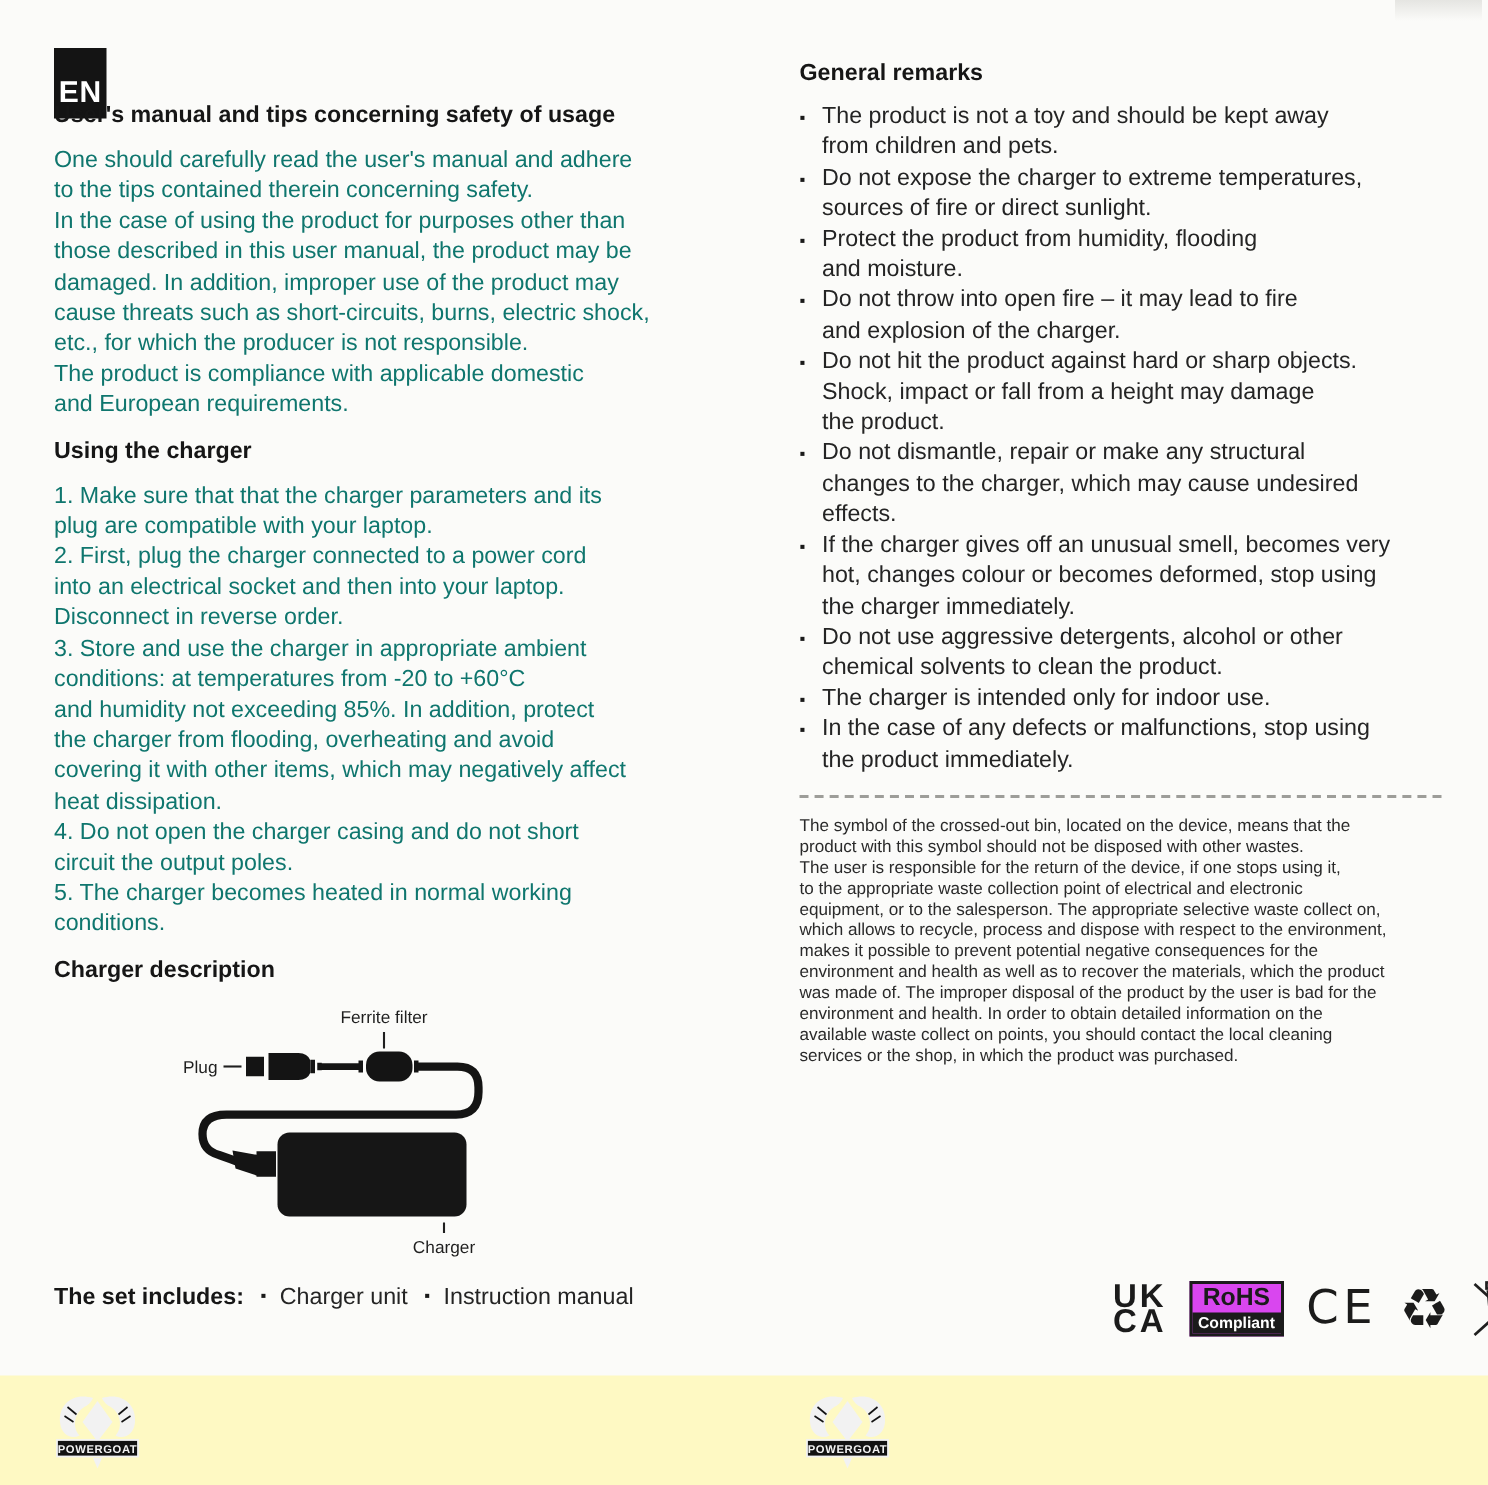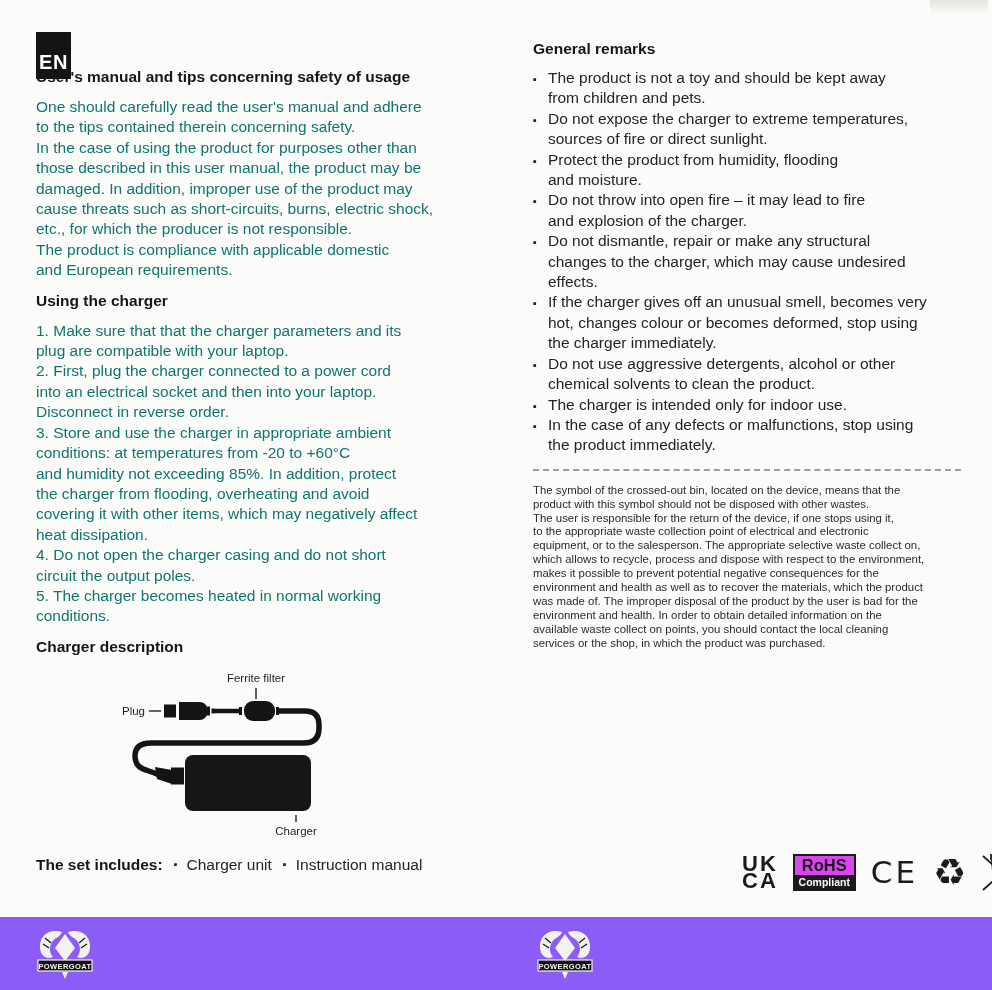--- a/index.html
+++ b/index.html
@@ -43,21 +43,21 @@
   
   .marks-row { position:absolute; left:702px; top:846px; height:52px; display:flex; align-items:center; gap:15px; }
   .ukca { font-weight:700; font-size:22px; line-height:17.5px; letter-spacing:2px; color:#1b1b1b; text-align:center;margin-left:40px; }
   .rohs { width:63px; border:2.5px solid #1b1b1b; background:#d946ef; text-align:center; }
   .rohs .top { font-size:16.5px; font-weight:700; color:#1b1b1b; padding:0 2px; line-height:19px; }
   .rohs .bottom { background:#1b1b1b; color:#fff; font-size:10.5px; font-weight:600; line-height:14px; }
   .ce { font-family:"DejaVu Sans", sans-serif; font-size:31px; font-weight:500; letter-spacing:3px; color:#1b1b1b; }
   .recycle { font-family:"DejaVu Sans", sans-serif; font-size:37px; color:#1b1b1b; line-height:1; }
 
   
-  .footer-bar { position:absolute; left:0; top:917px; width:992px; height:73px; background:#8b5cf6; }
+  .footer-bar { position:absolute; left:0; top:917px; width:992px; height:73px; background:#fef9c3; }
   .goat-1 { position:absolute; left:35px; top:7px; }
   .goat-2 { position:absolute; left:535px; top:7px; }
 
   
   .scan-smudge { position:absolute; left:930px; top:0; width:58px; height:14px;
     background:linear-gradient(to bottom, #d9d9d5, rgba(250,250,248,0)); opacity:.65; }
 
   
   .diagram { position:absolute; left:108px; top:666px; }
 </style>
@@ -148,20 +148,23 @@
     <h2 class="sec remarks-h">General remarks</h2>
     <ul class="remarks">
       <li>The product is not a toy and should be kept away
 from children and pets.</li>
       <li>Do not expose the charger to extreme temperatures,
 sources of fire or direct sunlight.</li>
       <li>Protect the product from humidity, flooding
 and moisture.</li>
       <li>Do not throw into open fire – it may lead to fire
 and explosion of the charger.</li>
+      <li>Do not hit the product against hard or sharp objects.
+Shock, impact or fall from a height may damage
+the product.</li>
       <li>Do not dismantle, repair or make any structural
 changes to the charger, which may cause undesired
 effects.</li>
       <li>If the charger gives off an unusual smell, becomes very
 hot, changes colour or becomes deformed, stop using
 the charger immediately.</li>
       <li>Do not use aggressive detergents, alcohol or other
 chemical solvents to clean the product.</li>
       <li>The charger is intended only for indoor use.</li>
       <li>In the case of any defects or malfunctions, stop using

